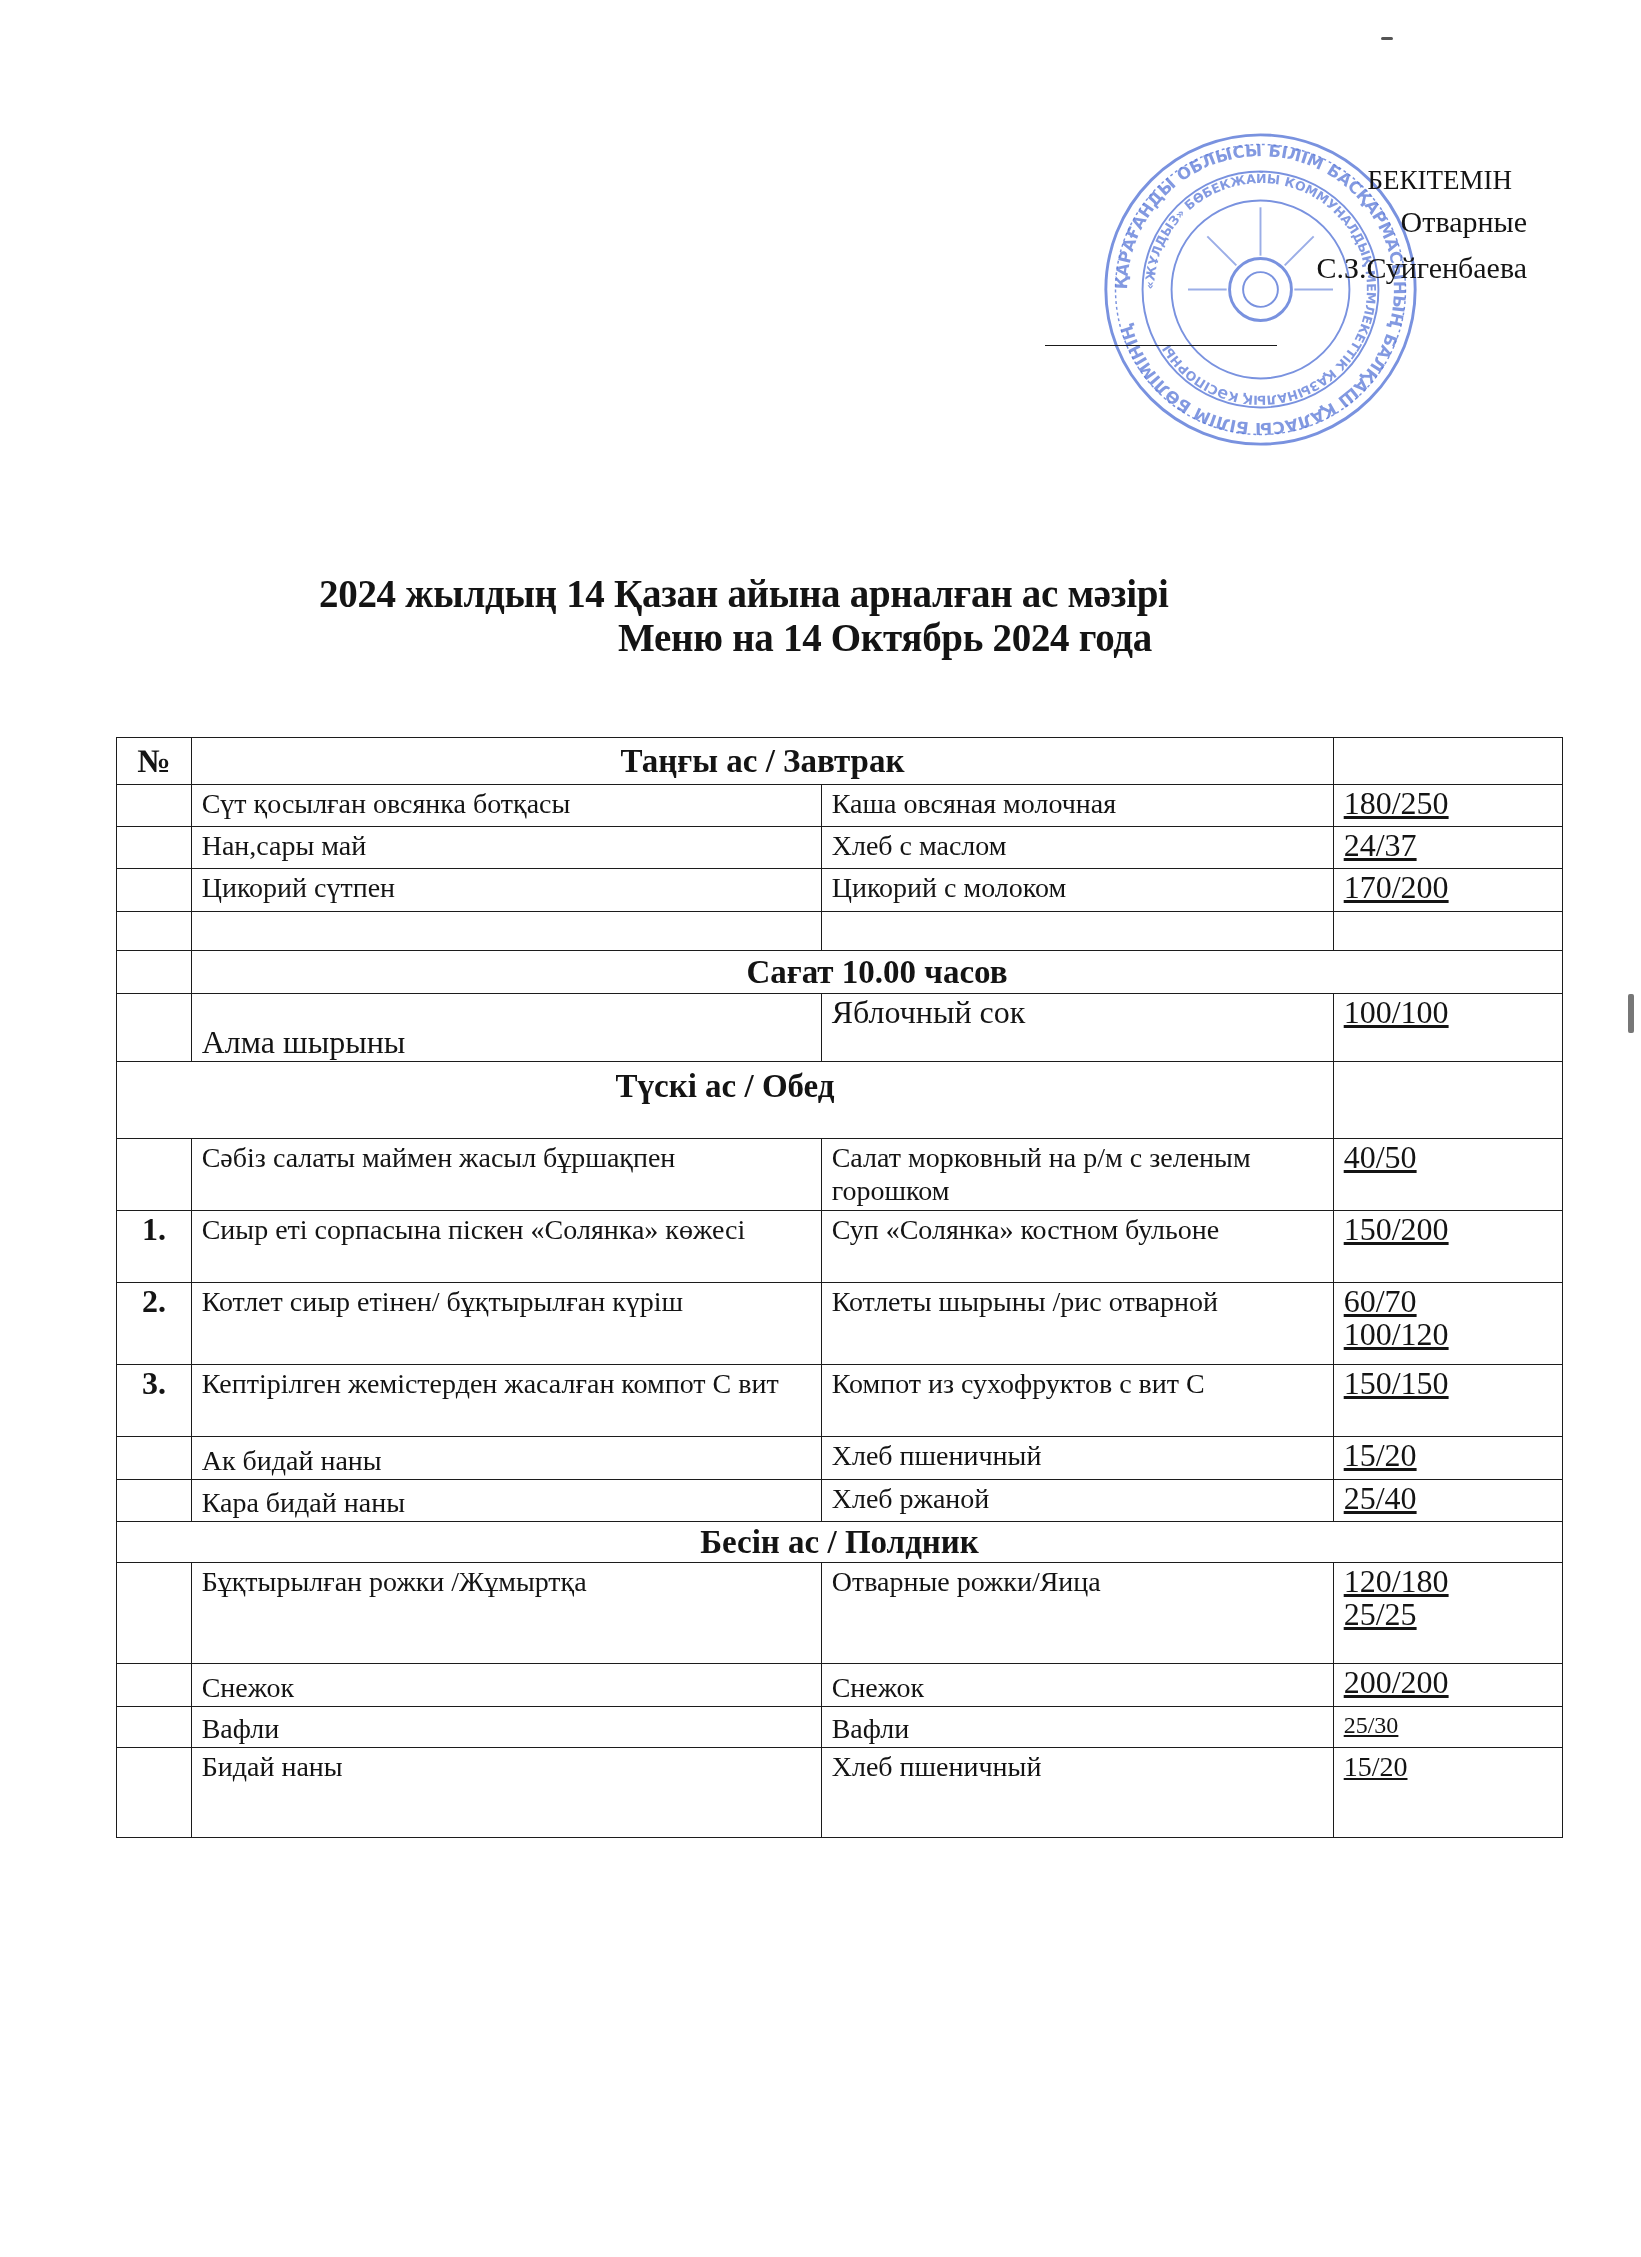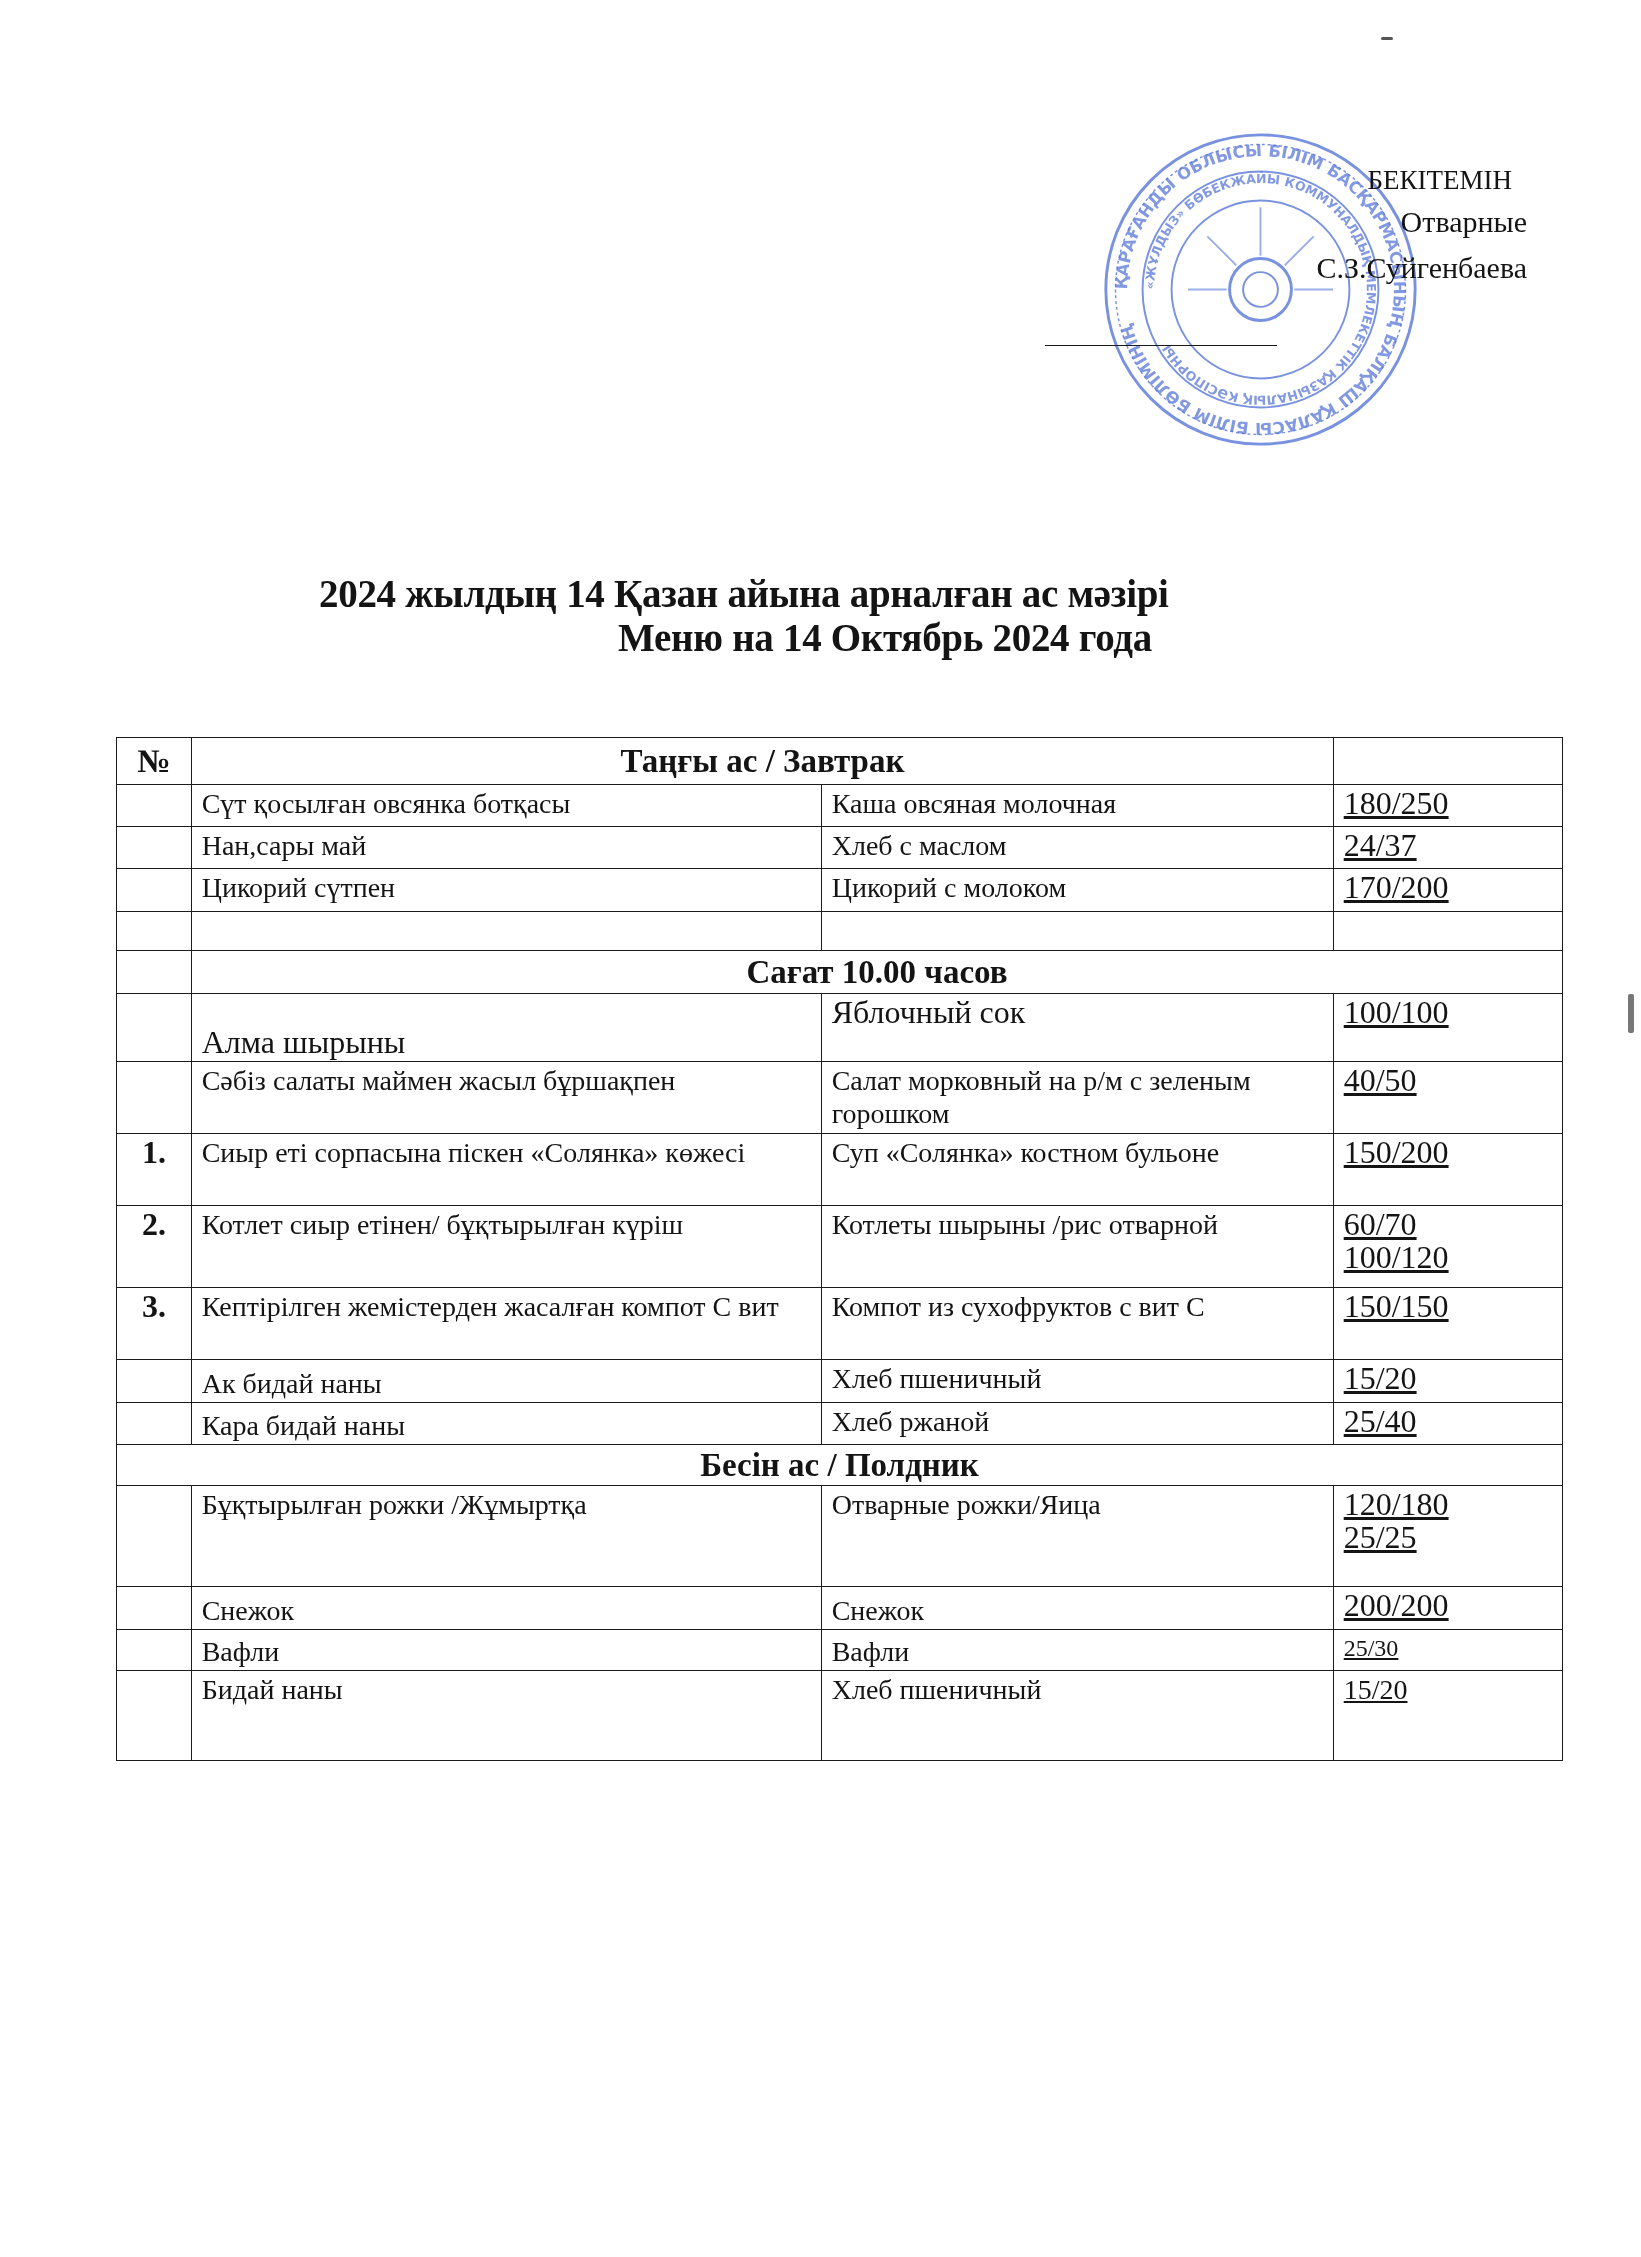--- a/index.html
+++ b/index.html
@@ -105,20 +105,24 @@
     <tr style="height:43px">
       <td></td>
       <td class="section" colspan="3">Сағат 10.00 часов</td>
     </tr>
     <tr style="height:68px">
       <td></td>
       <td class="big" style="vertical-align:bottom">Алма шырыны</td>
       <td class="big">Яблочный сок</td>
       <td class="w">100/100</td>
     </tr>
+    <tr style="height:77px">
+      <td class="section" colspan="3" style="vertical-align:top;padding-top:7.7px">Түскі ас / Обед</td>
+      <td></td>
+    </tr>
     <tr style="height:72px">
       <td class="num"></td>
       <td>Сәбіз салаты маймен жасыл бұршақпен</td>
       <td>Салат морковный  на р/м с зеленым горошком</td>
       <td class="w">40/50</td>
     </tr>
     <tr style="height:72px">
       <td class="num">1.</td>
       <td>Сиыр   еті сорпасына піскен «Солянка» көжесі</td>
       <td>Суп  «Солянка»  костном  бульоне</td>

